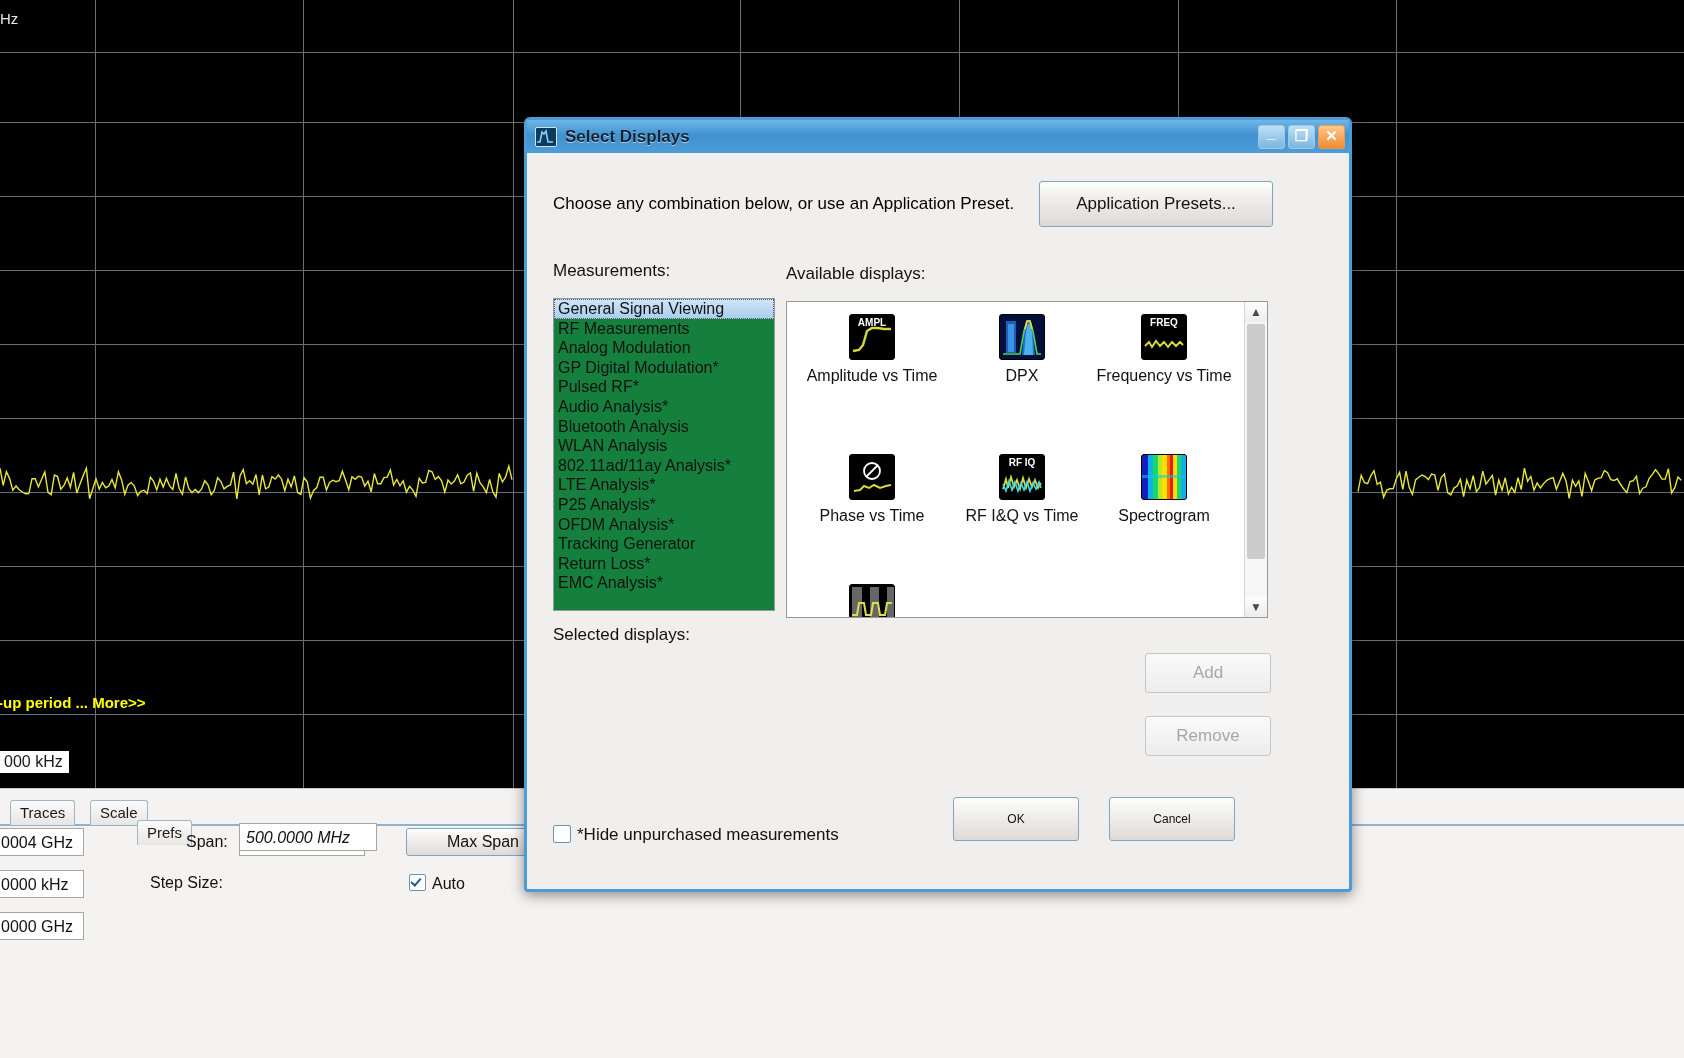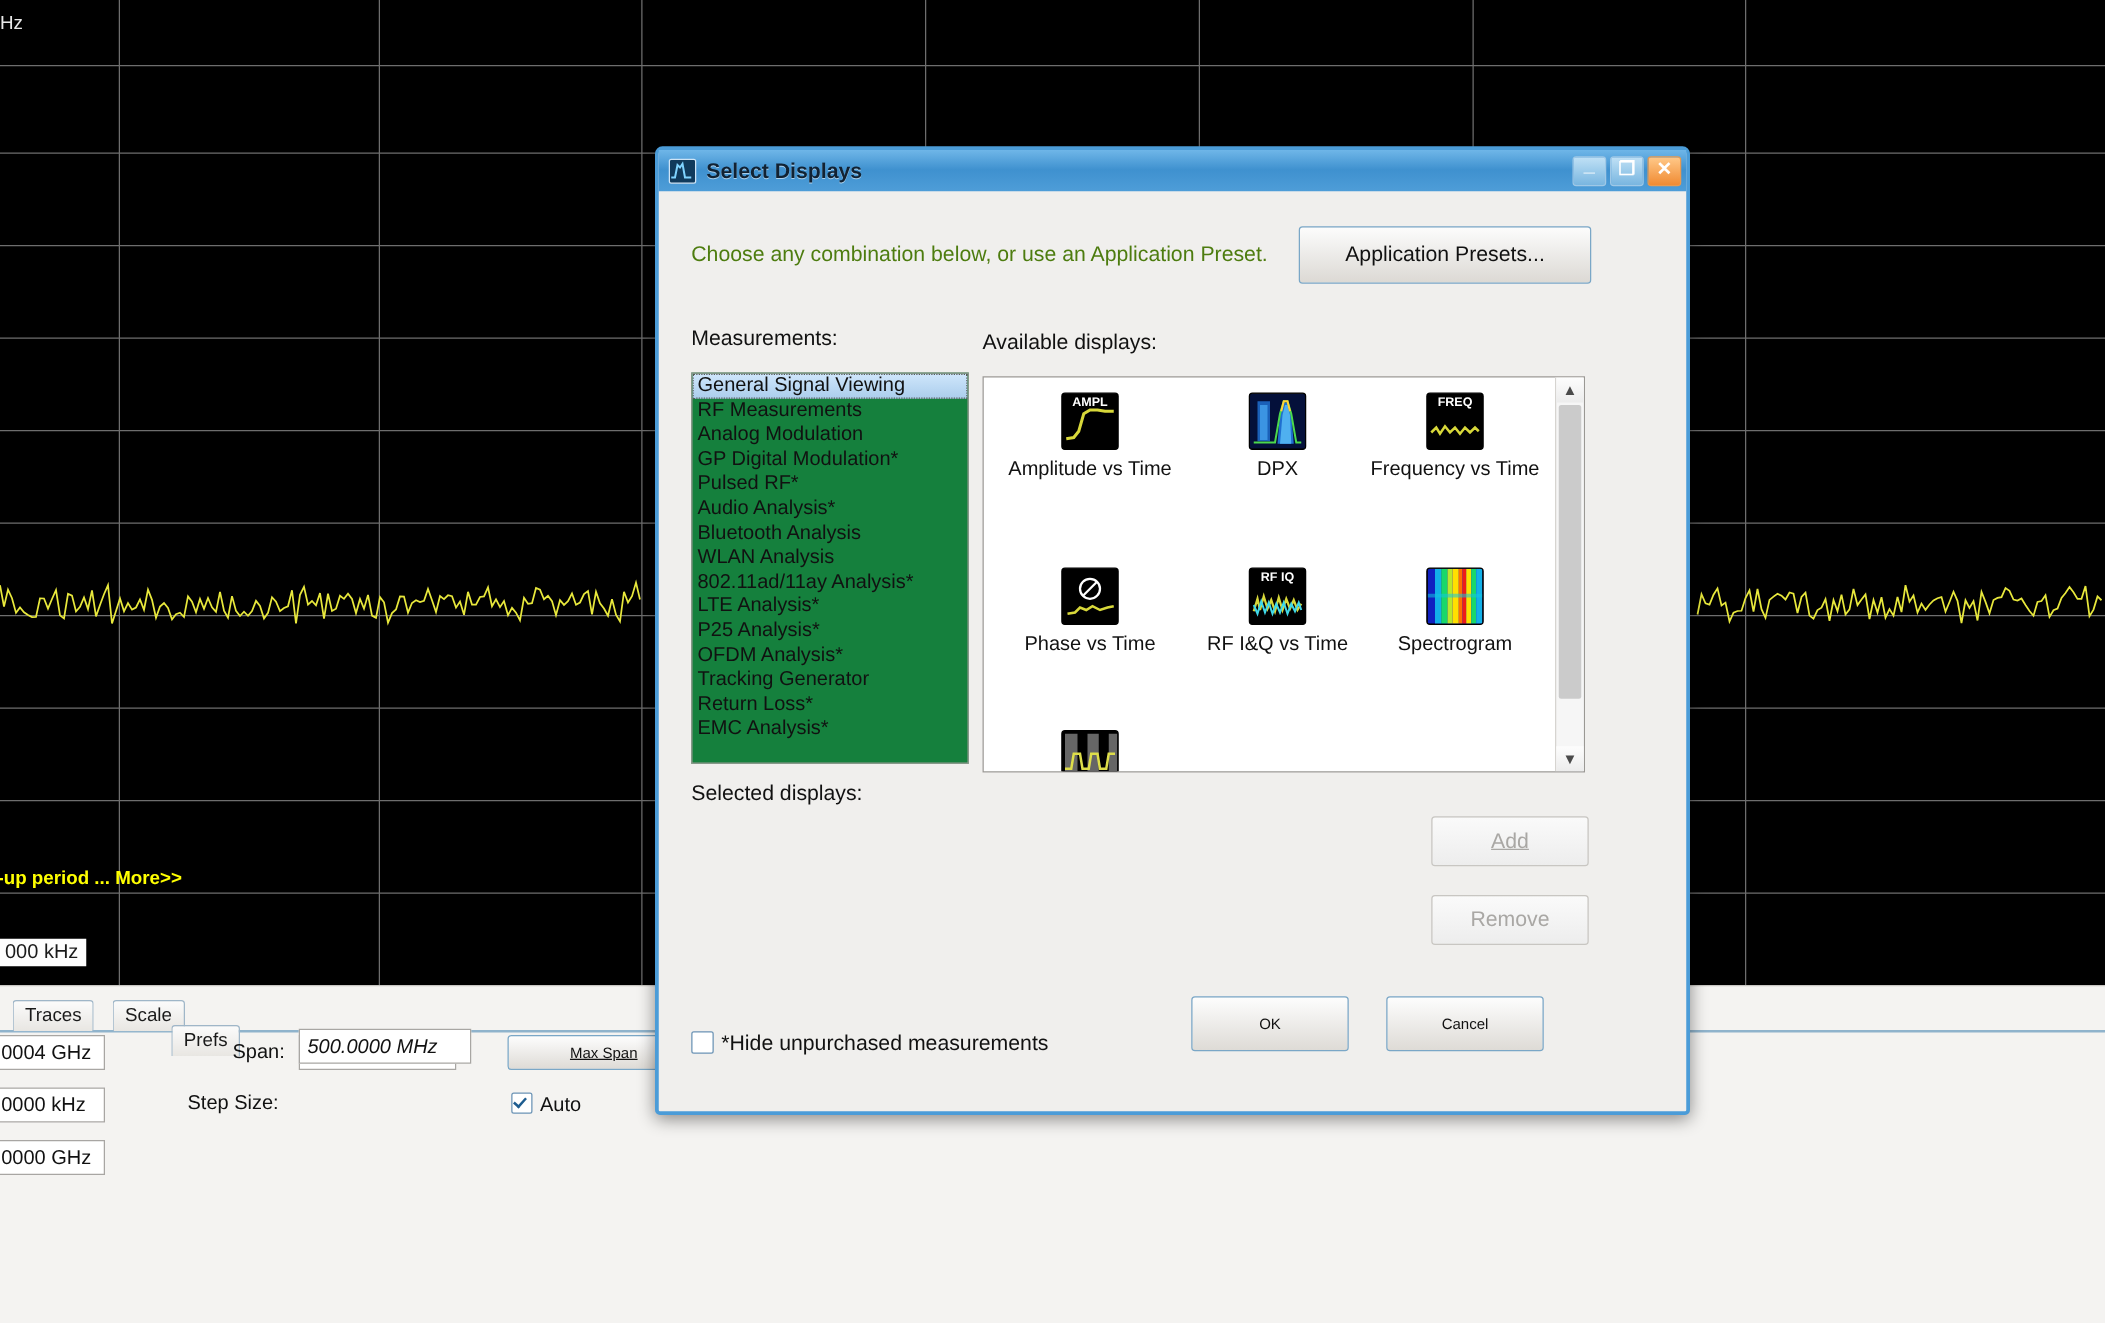--- a/index.html
+++ b/index.html
@@ -76,26 +76,25 @@
     box-sizing: border-box;
     white-space: nowrap;
   }
   .fld.italic { font-style: italic; }
   .lbl {
     position: absolute; font-size: 16px; color: #111;
     white-space: nowrap; line-height: 28px; height: 28px;
   }
   .btn-gray {
     position: absolute; height: 28px; line-height: 26px;
-    text-align: center; font-size: 12px; color: #111;
+    text-align: center; font-size: 16px; color: #111;
     background: linear-gradient(#fdfdfd, #dedbd6);
     border: 1px solid #7aa7c7;
     border-radius: 3px;
     box-sizing: border-box;
-    text-decoration: underline;
   }
   .chk-row { position: absolute; font-size: 16px; color: #111; white-space: nowrap; }
   .cbox {
     display: inline-block; width: 15px; height: 15px;
     border: 1px solid #6b93b5; background: #fff;
     vertical-align: -2px; margin-right: 6px; position: relative;
     border-radius: 2px;
   }
   .cbox.checked::after {
     content: ""; position: absolute; left: 3px; top: 1px;
@@ -141,21 +140,21 @@
   .wbtn span {
     position: absolute; left: 0; right: 0; top: 0; bottom: 0;
     color: #fff; font-size: 15px; line-height: 20px; text-align: center;
     font-weight: bold;
   }
   .wbtn.min span { font-size: 16px; line-height: 14px; }
 
   .dlg-body { position: absolute; left: 0; top: 33px; right: 0; bottom: 0; }
   .dlg-head-text {
     position: absolute; left: 26px; top: 41px;
-    font-size: 17px; color: #4d7c0f;
+    font-size: 17px; color: #000000;
   }
   .presets-btn {
     position: absolute; left: 512px; top: 28px;
     width: 232px; height: 44px;
     background: linear-gradient(#fcfcfc, #dcd9d4);
     border: 1px solid #7aa7c7; border-radius: 3px;
     font-size: 17px; color: #111;
     display: flex; align-items: center; justify-content: center;
   }
   .section-label {
@@ -440,21 +439,21 @@
         <div class="vscroll">
           <div class="arrow up">▲</div>
           <div class="thumb"></div>
           <div class="arrow down">▼</div>
         </div>
       </div>
 
       <div class="section-label" style="left:26px; top:472px;">Selected displays:</div>
 
 
-      <div class="side-btn" style="top:500px;text-decoration:underline;">Add</div>
+      <div class="side-btn" style="top:500px;">Add</div>
       <div class="side-btn" style="top:563px;">Remove</div>
 
       <div class="hide-chk">
         <span class="cbox"></span><span>*Hide unpurchased measurements</span>
       </div>
 
       <div class="dlg-btn" style="left:426px; top:644px;">OK</div>
       <div class="dlg-btn" style="left:582px; top:644px;">Cancel</div>
 
     </div>

